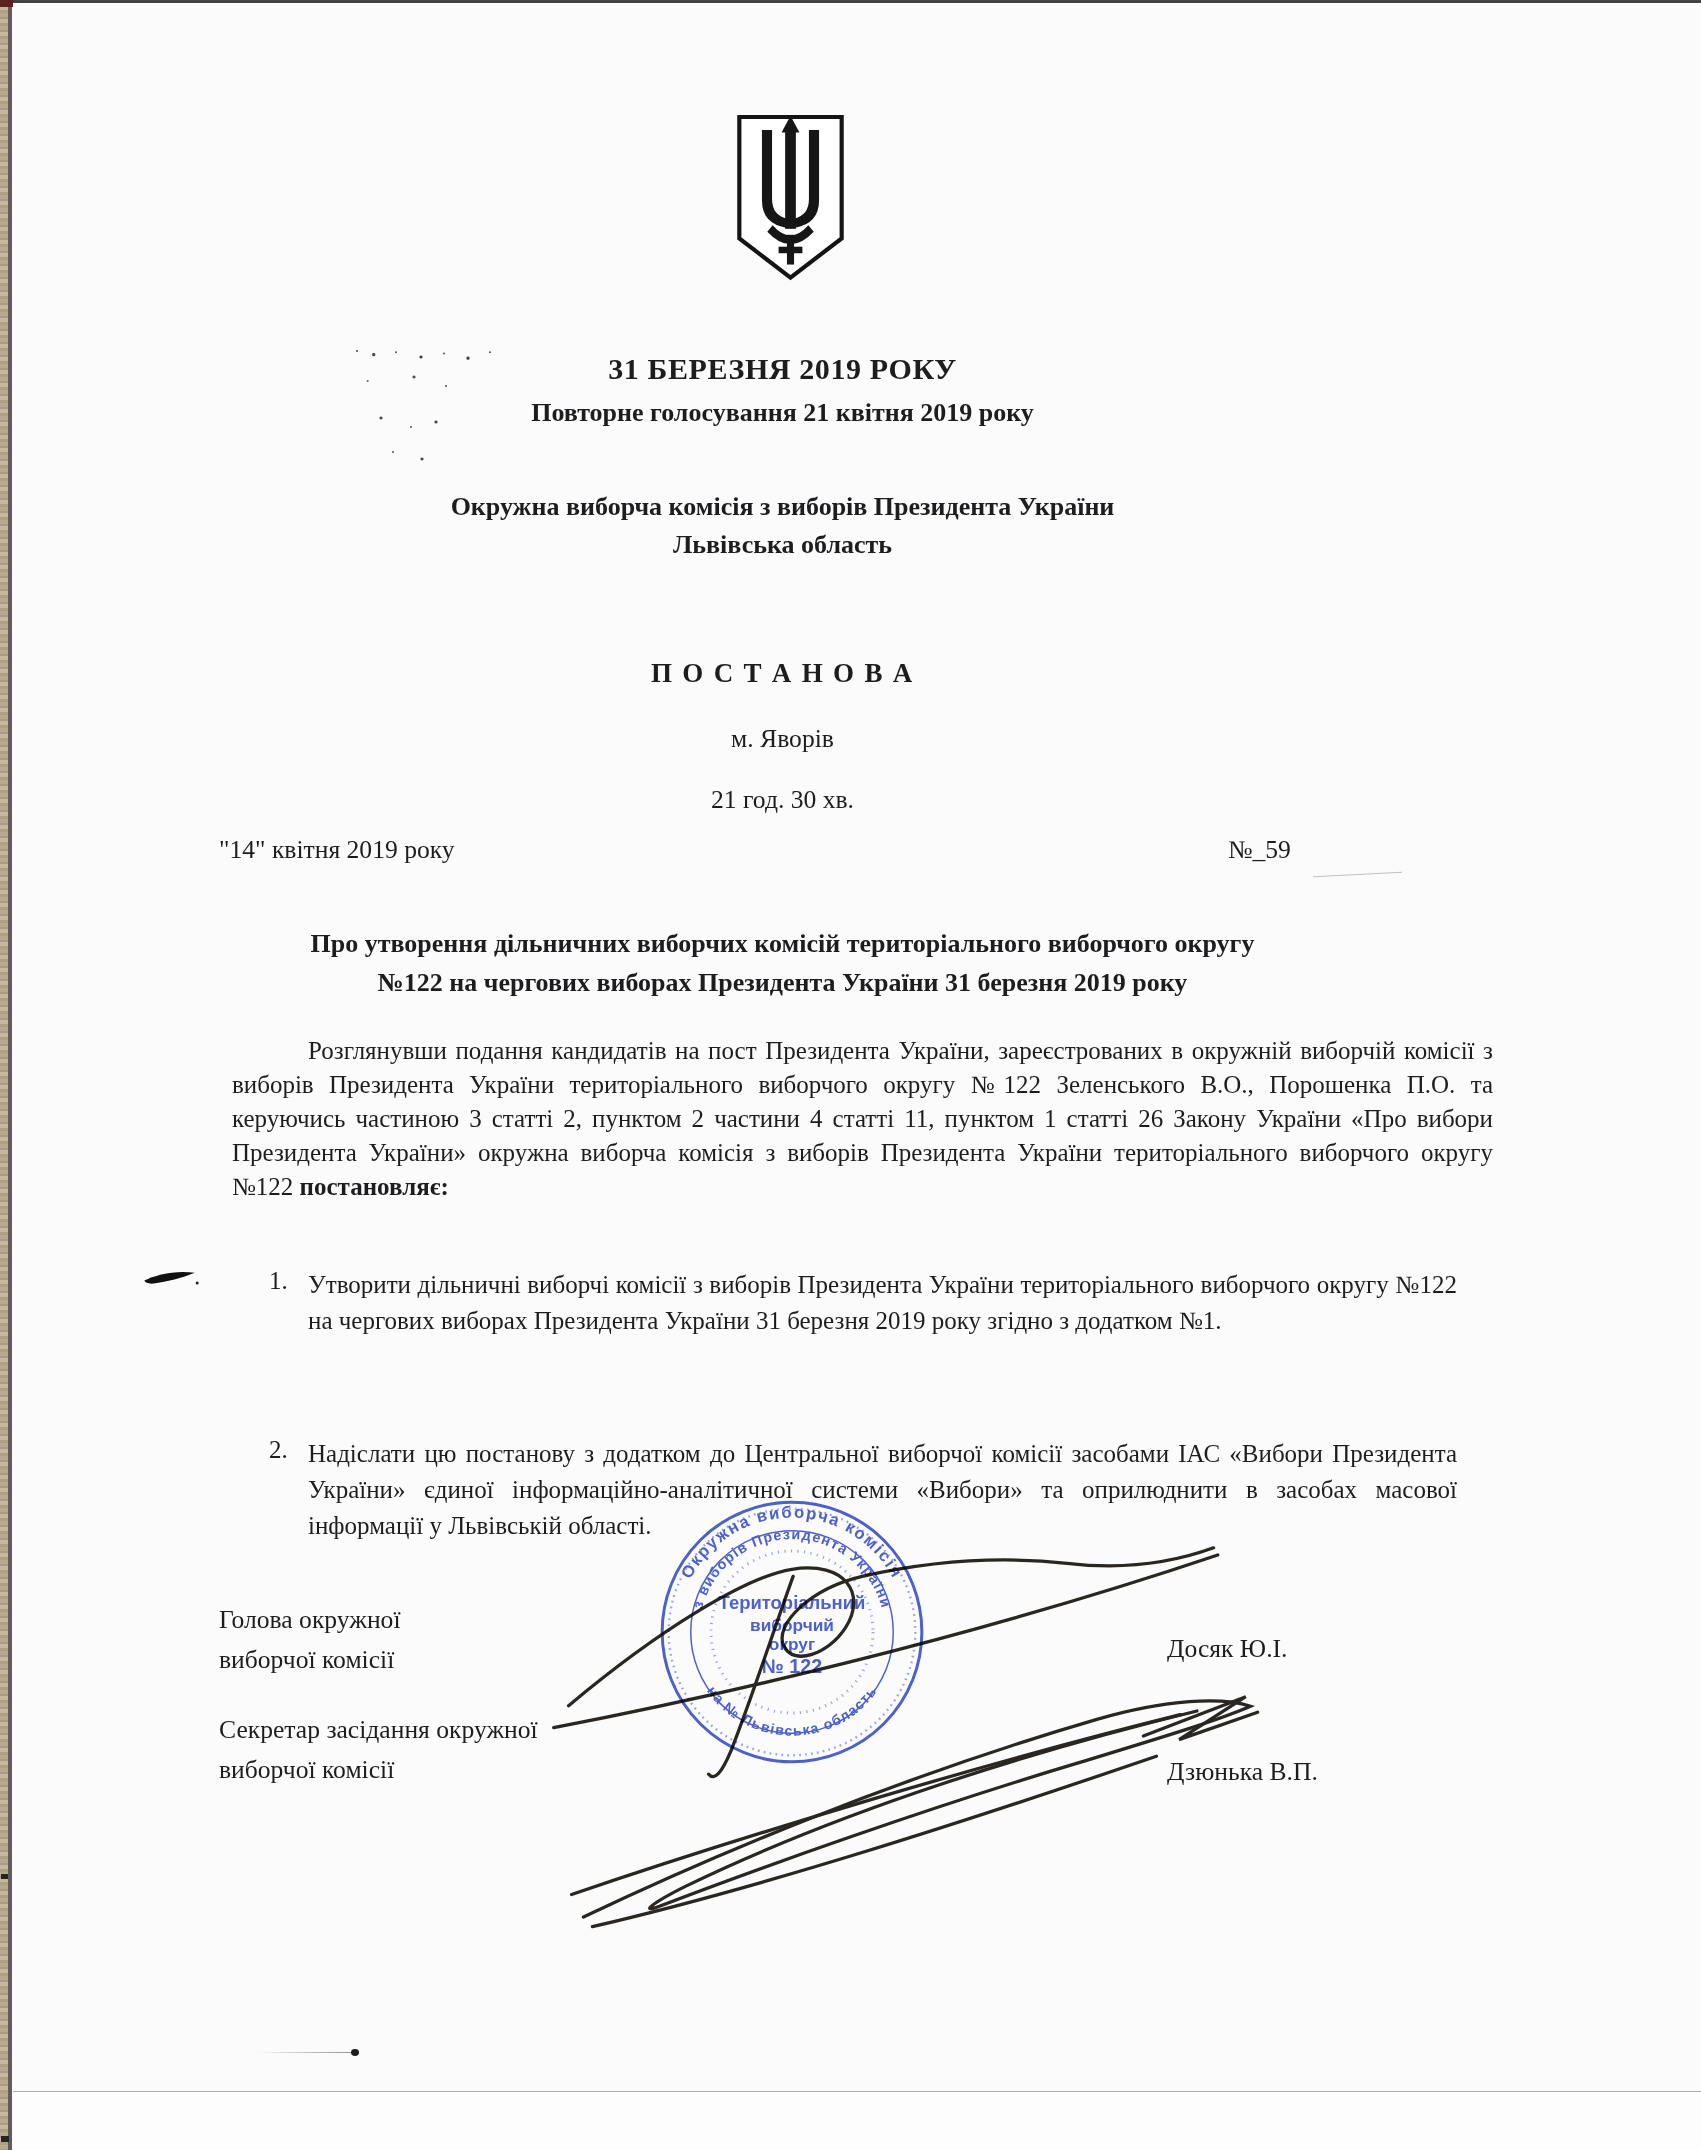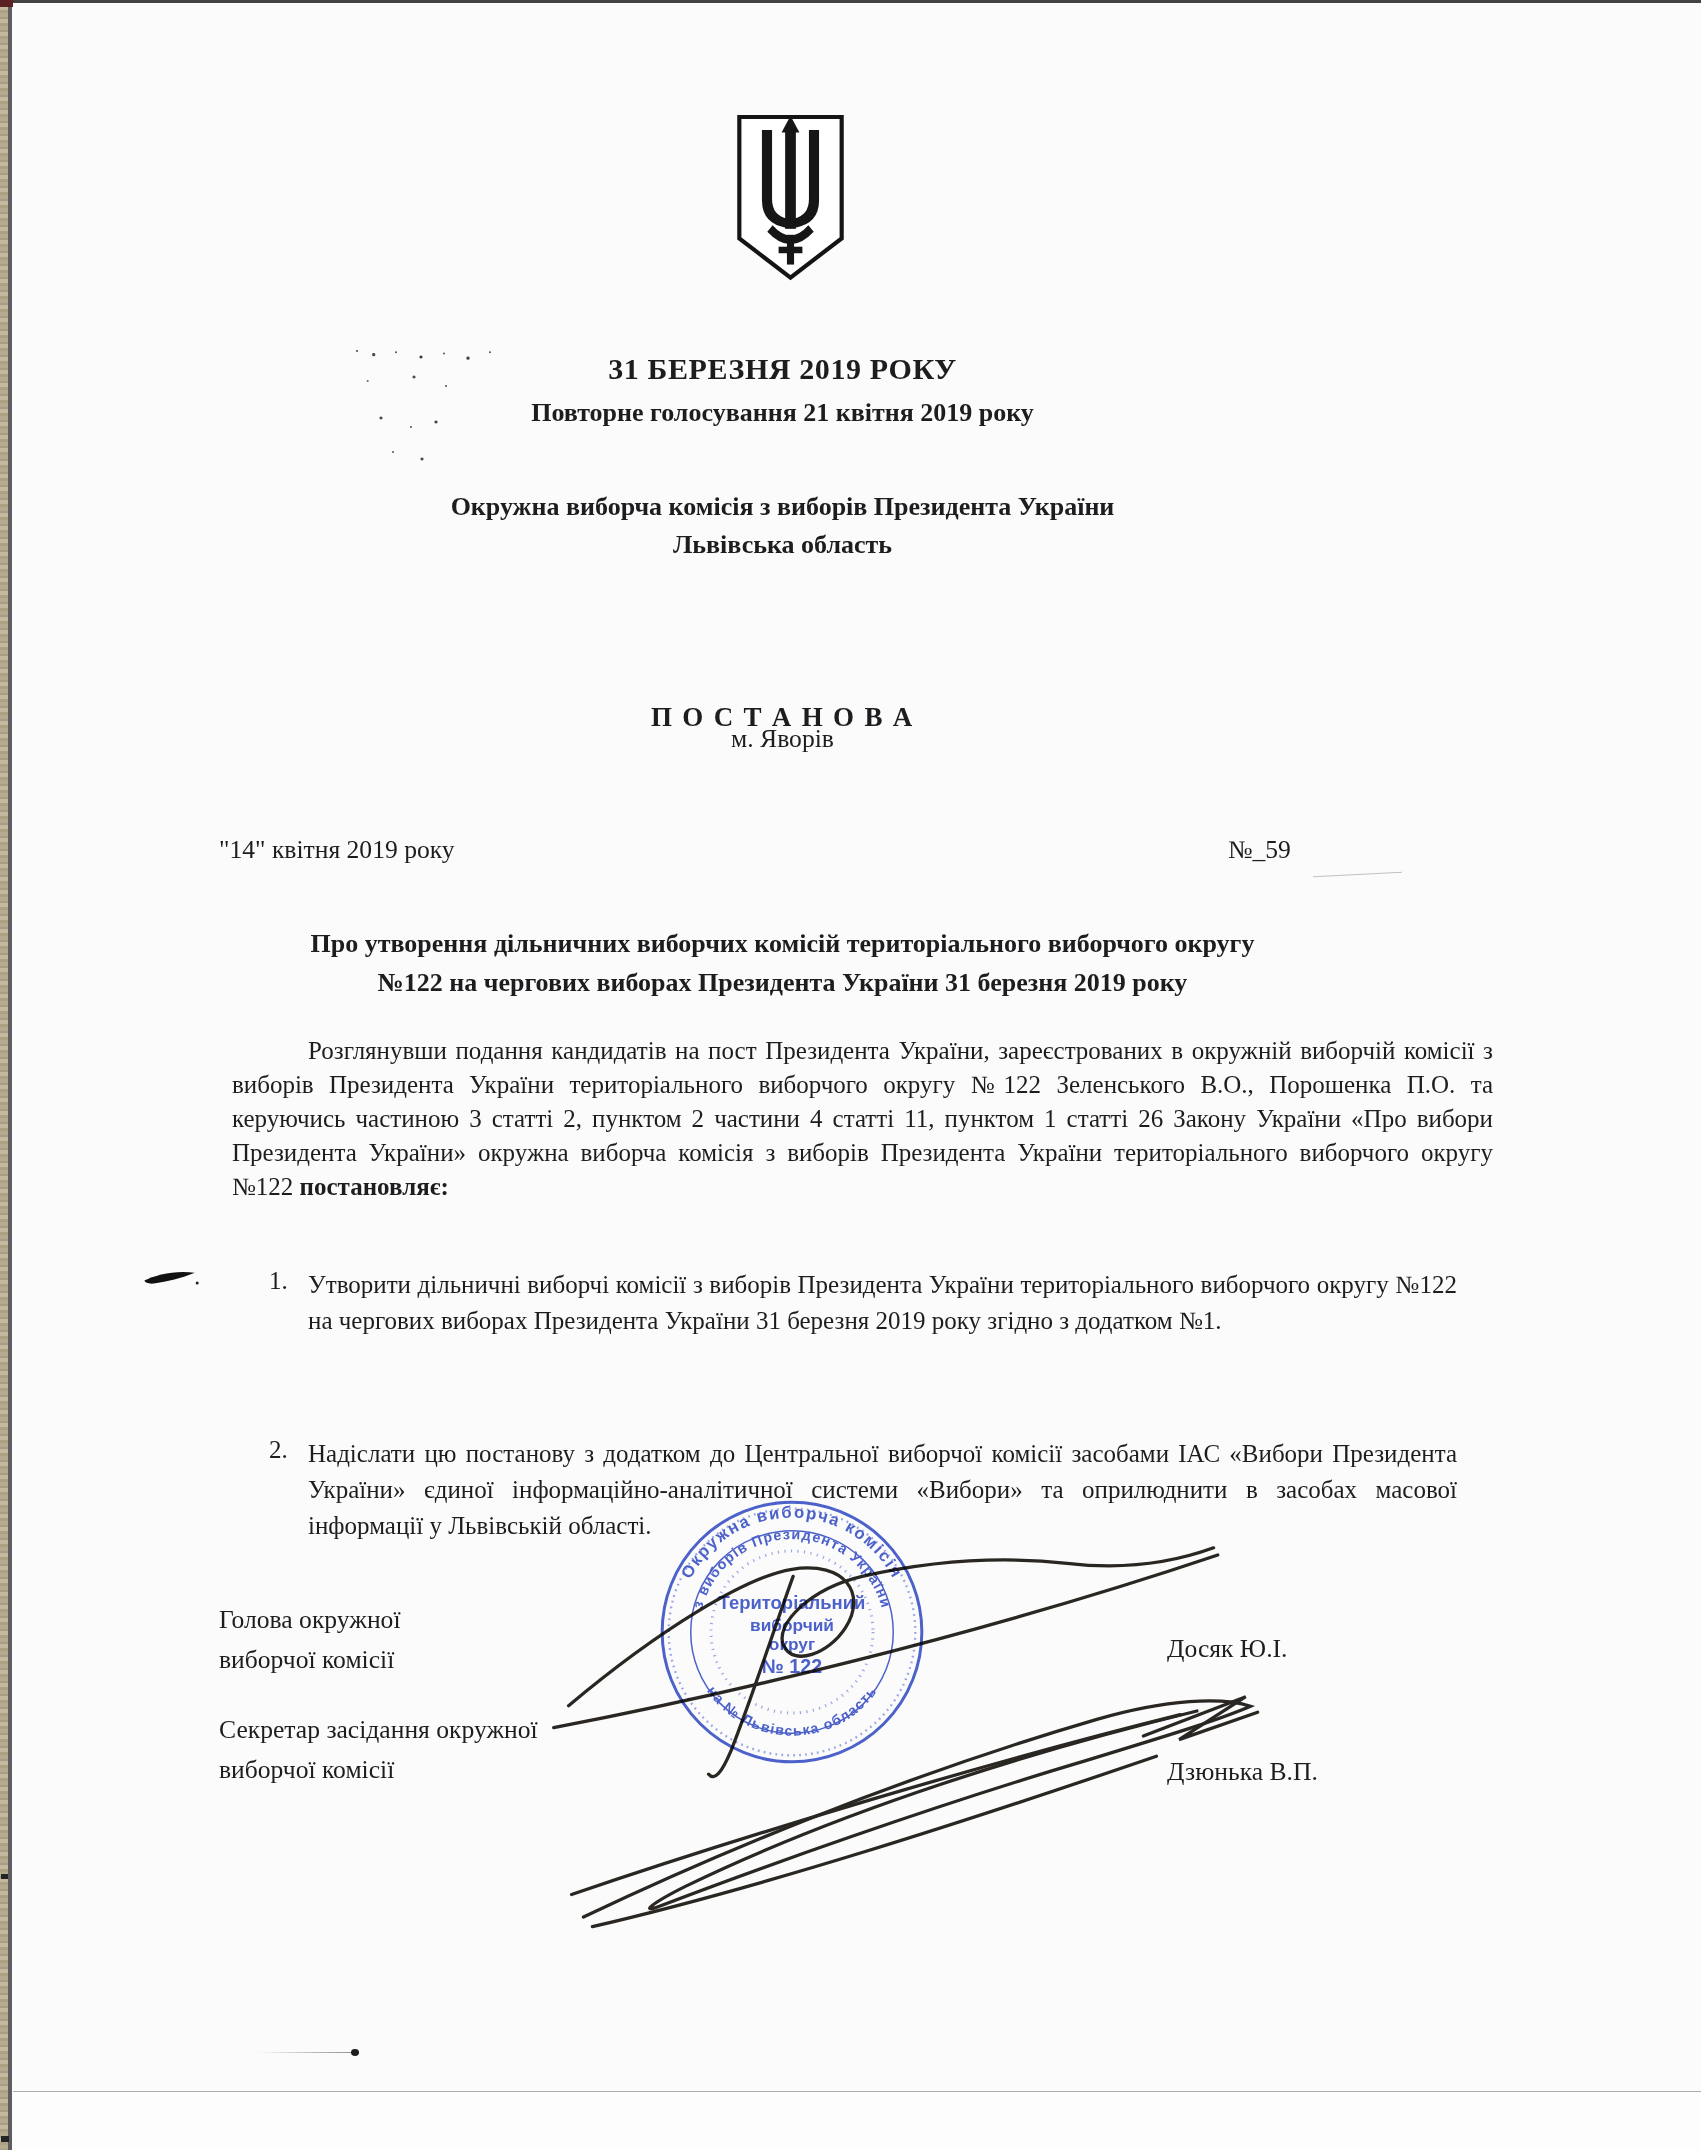--- a/index.html
+++ b/index.html
@@ -6,21 +6,21 @@
   body{width:1701px;height:2151px;position:relative;background:#e9e9e7;
        font-family:"Liberation Serif",serif;}
   .page{position:absolute;inset:0;background:#fbfbfc;overflow:hidden;}
   .abs{position:absolute;}
   .t{position:absolute;color:#1d1d1f;font-family:"Liberation Serif",serif;}
   .center-col{left:208px;width:1149px;text-align:center;}
   .b{font-weight:bold;}
   .title{font-size:30px;letter-spacing:0.6px;}
   .h44{font-size:26px;}
   .h43{font-size:25.6px;}
-  .postanova{font-size:27px;letter-spacing:1.8px;margin-top:44px;}
+  .postanova{font-size:27px;letter-spacing:1.8px;}
   .subject{font-size:26px;line-height:39px;}
   .para{font-size:25px;line-height:34px;text-align:justify;text-indent:76px;margin-left:13px;}
   .item{display:flex;}
   .item .num{width:39px;font-size:25px;flex:0 0 auto;}
   .item .txt{flex:1 1 auto;font-size:25px;line-height:36px;text-align:justify;}
   .sigrole{font-size:25.6px;line-height:40px;}
   .signame{font-size:25.6px;}
   
   .scan-strip{left:0;top:0;width:7.7px;height:2151px;
     background:repeating-linear-gradient(180deg,#b6aa90 0 4.2px,#a89c83 4.2px 6.5px,#c4b89f 6.5px 10px,#ada182 10px 13px);}
@@ -80,20 +80,21 @@
   <div class="t b title center-col" style="top:352px;">31 БЕРЕЗНЯ 2019 РОКУ</div>
   <div class="t b h44 center-col" style="top:398px;">Повторне голосування 21 квітня 2019 року</div>
 
   <div class="t center-col" style="top:488px;">
     <div class="b h44" style="line-height:38px;">Окружна виборча комісія з виборів Президента України</div>
     <div class="b h44" style="line-height:38px;">Львівська область</div>
   </div>
 
   <div class="t b postanova center-col" style="top:658px;">П О С Т А Н О В А</div>
   <div class="t h43 center-col" style="top:724px;">м. Яворів</div>
+  <div class="t h43 center-col" style="top:785px;">21 год. 30 хв.</div>
 
   <div class="t h43" style="left:219px;top:835px;">"14" квітня 2019 року</div>
   <div class="t h43" style="left:1228px;top:835px;">№_59</div>
 
   <div class="t b subject center-col" style="top:924px;">
     <div>Про утворення дільничних виборчих комісій територіального виборчого округу</div>
     <div>№122 на чергових виборах Президента України 31 березня 2019 року</div>
   </div>
 
   <div class="t para" style="left:219px;top:1034px;width:1261px;">

